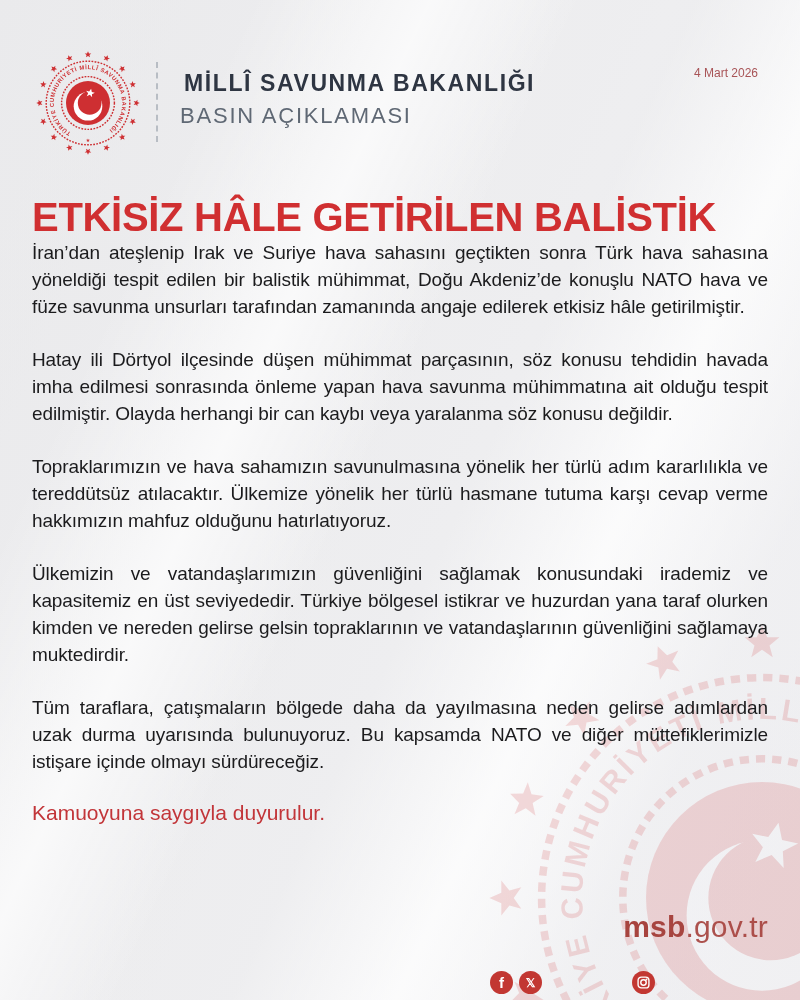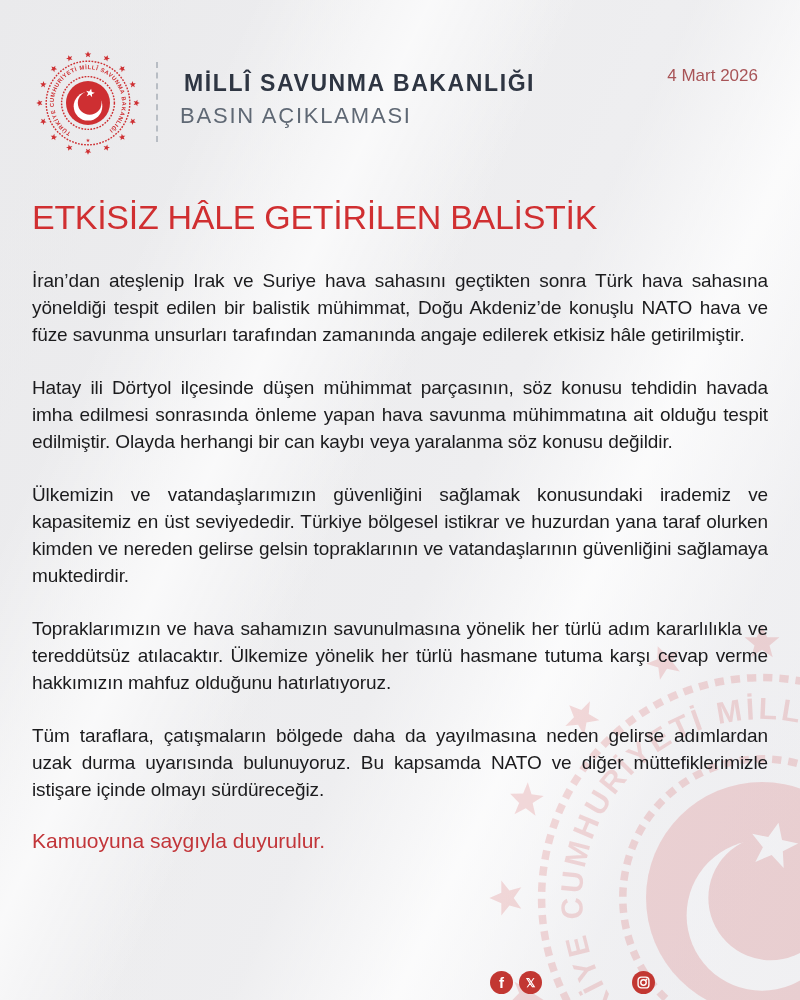--- a/index.html
+++ b/index.html
@@ -42,29 +42,28 @@
     font-size:23px; font-weight:700; letter-spacing:1.6px;
     color:#2e3542;
   }
   .press-subtitle {
     position:absolute; left:180px; top:103px;
     font-size:22px; font-weight:400; letter-spacing:1.8px;
     color:#5f6874;
   }
   .release-date {
     position:absolute; right:42px; top:66px;
-    font-size:17px; font-weight:400; color:#a85457;
+    font-size:12px; font-weight:400; color:#a85457;
   }
 
   
   .content { position:absolute; left:32px; right:32px; top:196px; }
   .headline {
-    color:#d02f31; font-size:34px; font-weight:400;
+    color:#d02f31; font-size:40px; font-weight:700;
     line-height:43px; letter-spacing:-.3px;
-    margin-bottom:28px;
   }
   .para {
     color:#1b1b1d; font-size:19px; font-weight:400;
     line-height:27px; text-align:justify;
     margin-bottom:26px; letter-spacing:-.1px;
   }
   .closing {
     color:#c23539; font-size:21px; font-weight:400;
     margin-top:8px;
   }
@@ -158,27 +157,30 @@
     <div class="release-date">4 Mart 2026</div>
   </div>
 
   <div class="content">
     <h1 class="headline">
       <span>ETKİSİZ HÂLE GETİRİLEN BALİSTİK</span><br>
     </h1>
 
     <p class="para">İran’dan ateşlenip Irak ve Suriye hava sahasını geçtikten sonra Türk hava sahasına yöneldiği tespit edilen bir balistik mühimmat, Doğu Akdeniz’de konuşlu NATO hava ve füze savunma unsurları tarafından zamanında angaje edilerek etkisiz hâle getirilmiştir.</p>
     <p class="para">Hatay ili Dörtyol ilçesinde düşen mühimmat parçasının, söz konusu tehdidin havada imha edilmesi sonrasında önleme yapan hava savunma mühimmatına ait olduğu tespit edilmiştir. Olayda herhangi bir can kaybı veya yaralanma söz konusu değildir.</p>
+    <p class="para">Topraklarımızın ve hava sahamızın savunulmasına yönelik her türlü adım kararlılıkla ve tereddütsüz atılacaktır. Ülkemize yönelik her türlü hasmane tutuma karşı cevap verme hakkımızın mahfuz olduğunu hatırlatıyoruz.</p>
     <p class="para">Ülkemizin ve vatandaşlarımızın güvenliğini sağlamak konusundaki irademiz ve kapasitemiz en üst seviyededir. Türkiye bölgesel istikrar ve huzurdan yana taraf olurken kimden ve nereden gelirse gelsin topraklarının ve vatandaşlarının güvenliğini sağlamaya muktedirdir.</p>
-    <p class="para">Topraklarımızın ve hava sahamızın savunulmasına yönelik her türlü adım kararlılıkla ve tereddütsüz atılacaktır. Ülkemize yönelik her türlü hasmane tutuma karşı cevap verme hakkımızın mahfuz olduğunu hatırlatıyoruz.</p>
     <p class="para">Tüm taraflara, çatışmaların bölgede daha da yayılmasına neden gelirse adımlardan uzak durma uyarısında bulunuyoruz. Bu kapsamda NATO ve diğer müttefiklerimizle istişare içinde olmayı sürdüreceğiz.</p>
 
     <p class="closing">Kamuoyuna saygıyla duyurulur.</p>
   </div>
 
+  <a class="site-link" href="#">
+    <span class="site-bold">msb</span><span class="site-rest">.gov.tr</span>
+  </a>
 
   <div class="social-row">
     <a class="social-circle fb" href="#">
       <span>f</span>
     </a>
     <a class="social-circle xx" href="#">
       <span>𝕏</span>
     </a>
     <a class="social-handle" href="#">tcsavunma</a>
     <a class="social-circle ig" href="#">

